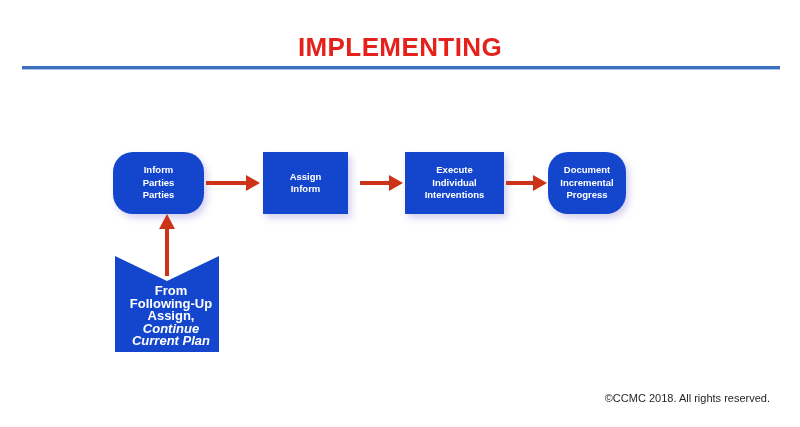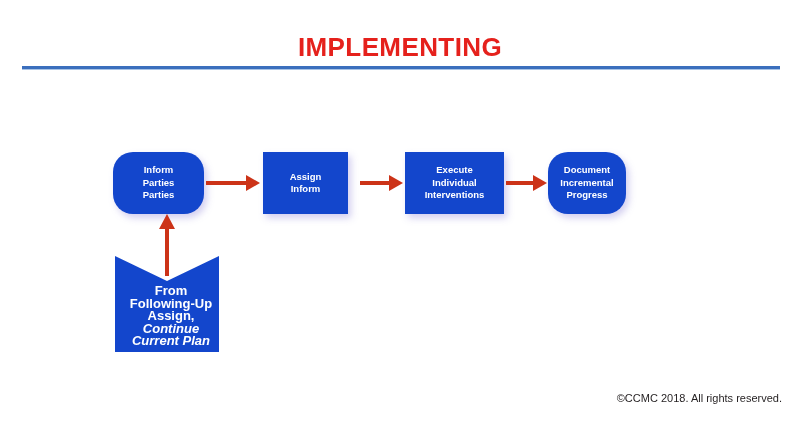--- a/index.html
+++ b/index.html
@@ -150,21 +150,21 @@
     width: 0;
     height: 0;
     border-left: 8px solid transparent;
     border-right: 8px solid transparent;
     border-bottom: 15px solid #cc3318;
   }
 
   
   #footer {
     position: absolute;
-    right: 18px;
+    right: 30px;
     top: 392px;
     font-size: 11px;
     color: #231f20;
     white-space: nowrap;
   }
 </style>
 </head>
 <body>
 
 <div id="slide">

